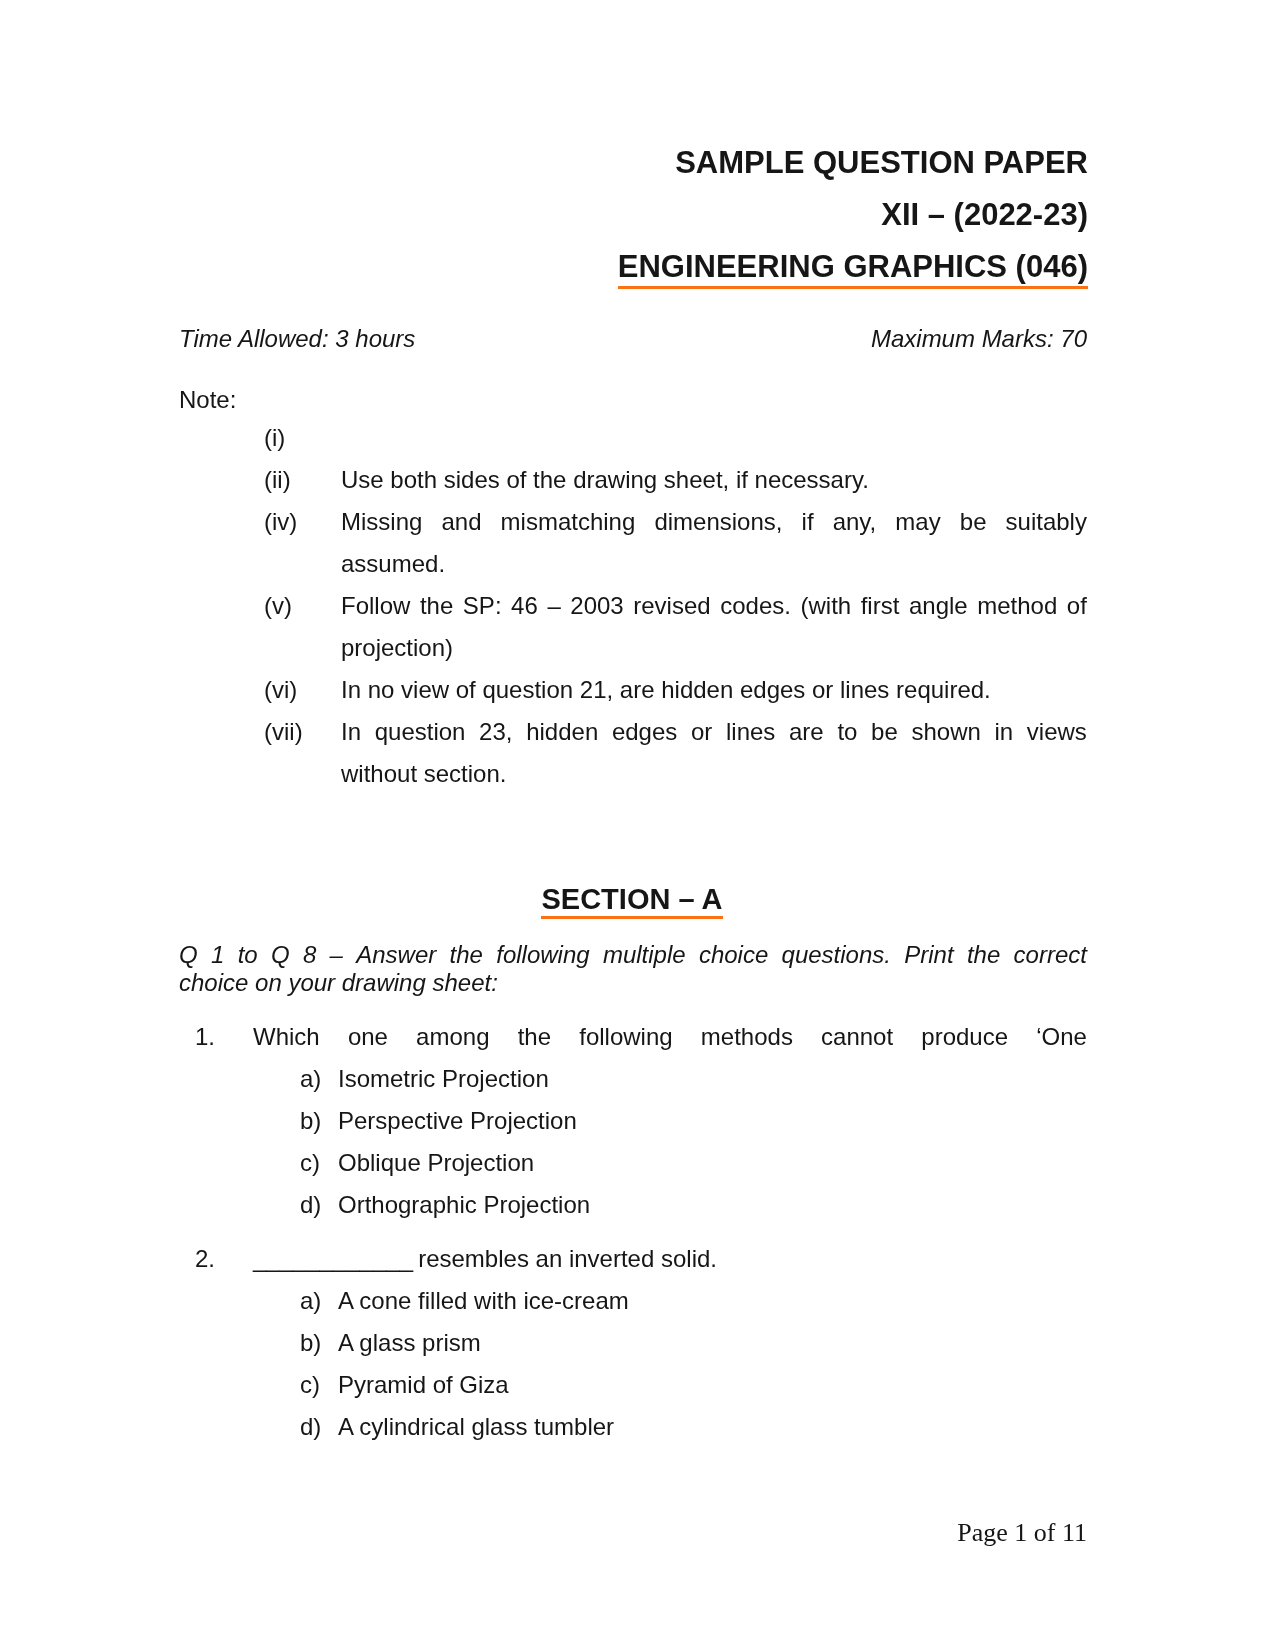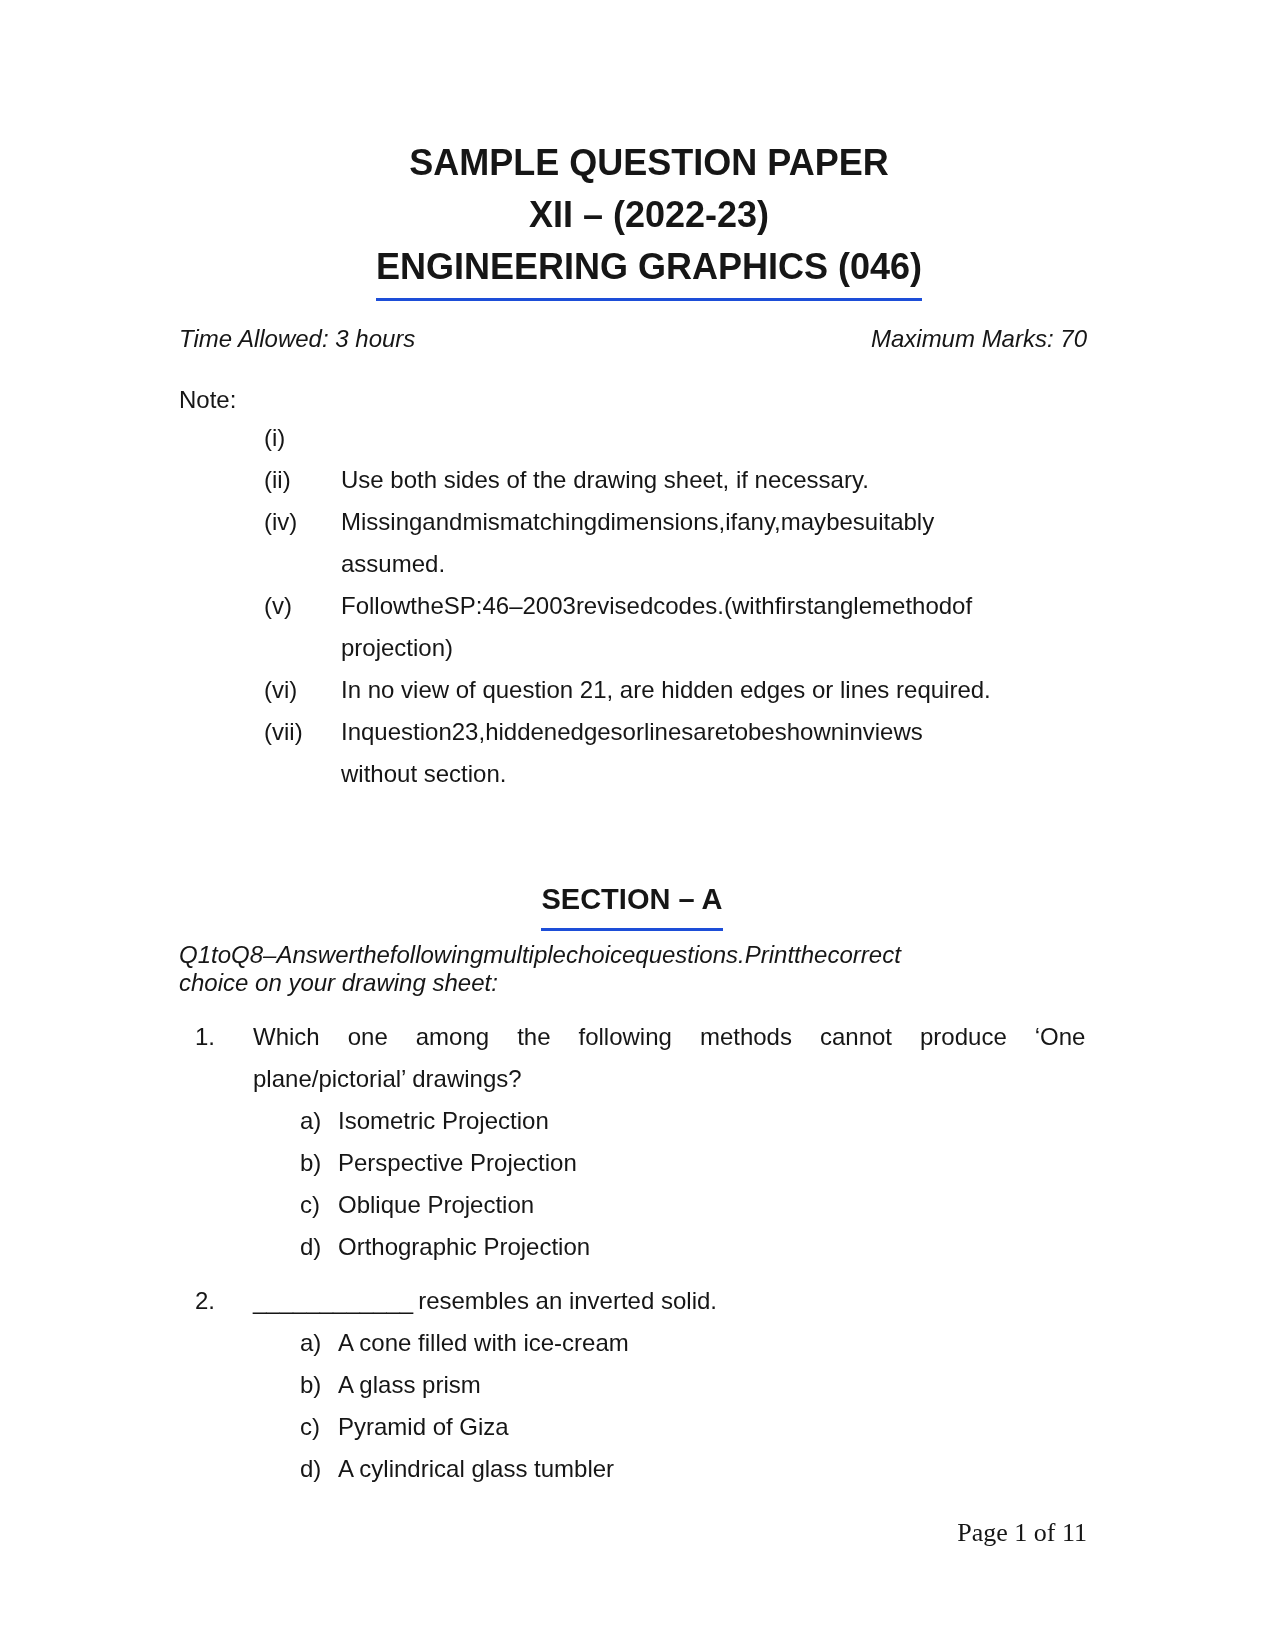--- a/index.html
+++ b/index.html
@@ -11,31 +11,31 @@
     background: #ffffff;
     font-family: "Liberation Sans", "DejaVu Sans", sans-serif;
     font-size: 24px;
     color: #161616;
     overflow: hidden;
   }
 
   
   .titles {
     position: absolute;
-    top: 146px; left: 195px; width: 908px;
-    text-align: center;
+    top: 146px; left: 180px; width: 908px;
+    text-align: right;
     font-weight: bold;
-    font-size: 36px;
+    font-size: 31px;
     line-height: 34px;
   }
   .title-line { margin-bottom: 18px; }
   .underlined-span {
     display: inline-block;
-    border-bottom: 3px solid #1d4ed8;
-    padding-bottom: 14px;
+    border-bottom: 3px solid #f97316;
+    padding-bottom: 2px;
   }
 
   
   .meta {
     position: absolute;
     top: 324px; left: 179px; width: 908px;
     display: flex;
     justify-content: space-between;
     font-style: italic;
     line-height: 30px;
@@ -69,21 +69,21 @@
   .q2 { margin-top: 12px; }
   .qnum { width: 74px; padding-left: 16px; box-sizing: border-box; line-height: 42px; flex: none; }
   .qbody { flex: 1; min-width: 0; }
   .qline { line-height: 42px; gap: 28px; }
   .opt { display: flex; margin-left: 47px; }
   .olabel { width: 38px; line-height: 42px; flex: none; }
   .otext { flex: 1; line-height: 42px; }
   .blank-text { margin-left: 5px; }
 
   
-  .flexline { display: flex; white-space: nowrap; }
+  .flexline { display: flex; justify-content: space-between; white-space: nowrap; }
 
   
   .footer {
     position: absolute;
     top: 1518px; right: 188px;
     font-family: "Liberation Serif", "DejaVu Serif", serif;
     font-size: 26px;
     line-height: 30px;
   }
 </style>
@@ -220,21 +220,20 @@
             <span>Which</span>
             <span>one</span>
             <span>among</span>
             <span>the</span>
             <span>following</span>
             <span>methods</span>
             <span>cannot</span>
             <span>produce</span>
             <span>‘One</span>
           </div>
-        <div class="qline">plane/pictorial’ drawings?</div>
 
         <div class="opt">
           <div class="olabel">a)</div>
           <div class="otext">Isometric Projection</div>
         </div>
         <div class="opt">
           <div class="olabel">b)</div>
           <div class="otext">Perspective Projection</div>
         </div>
         <div class="opt">

